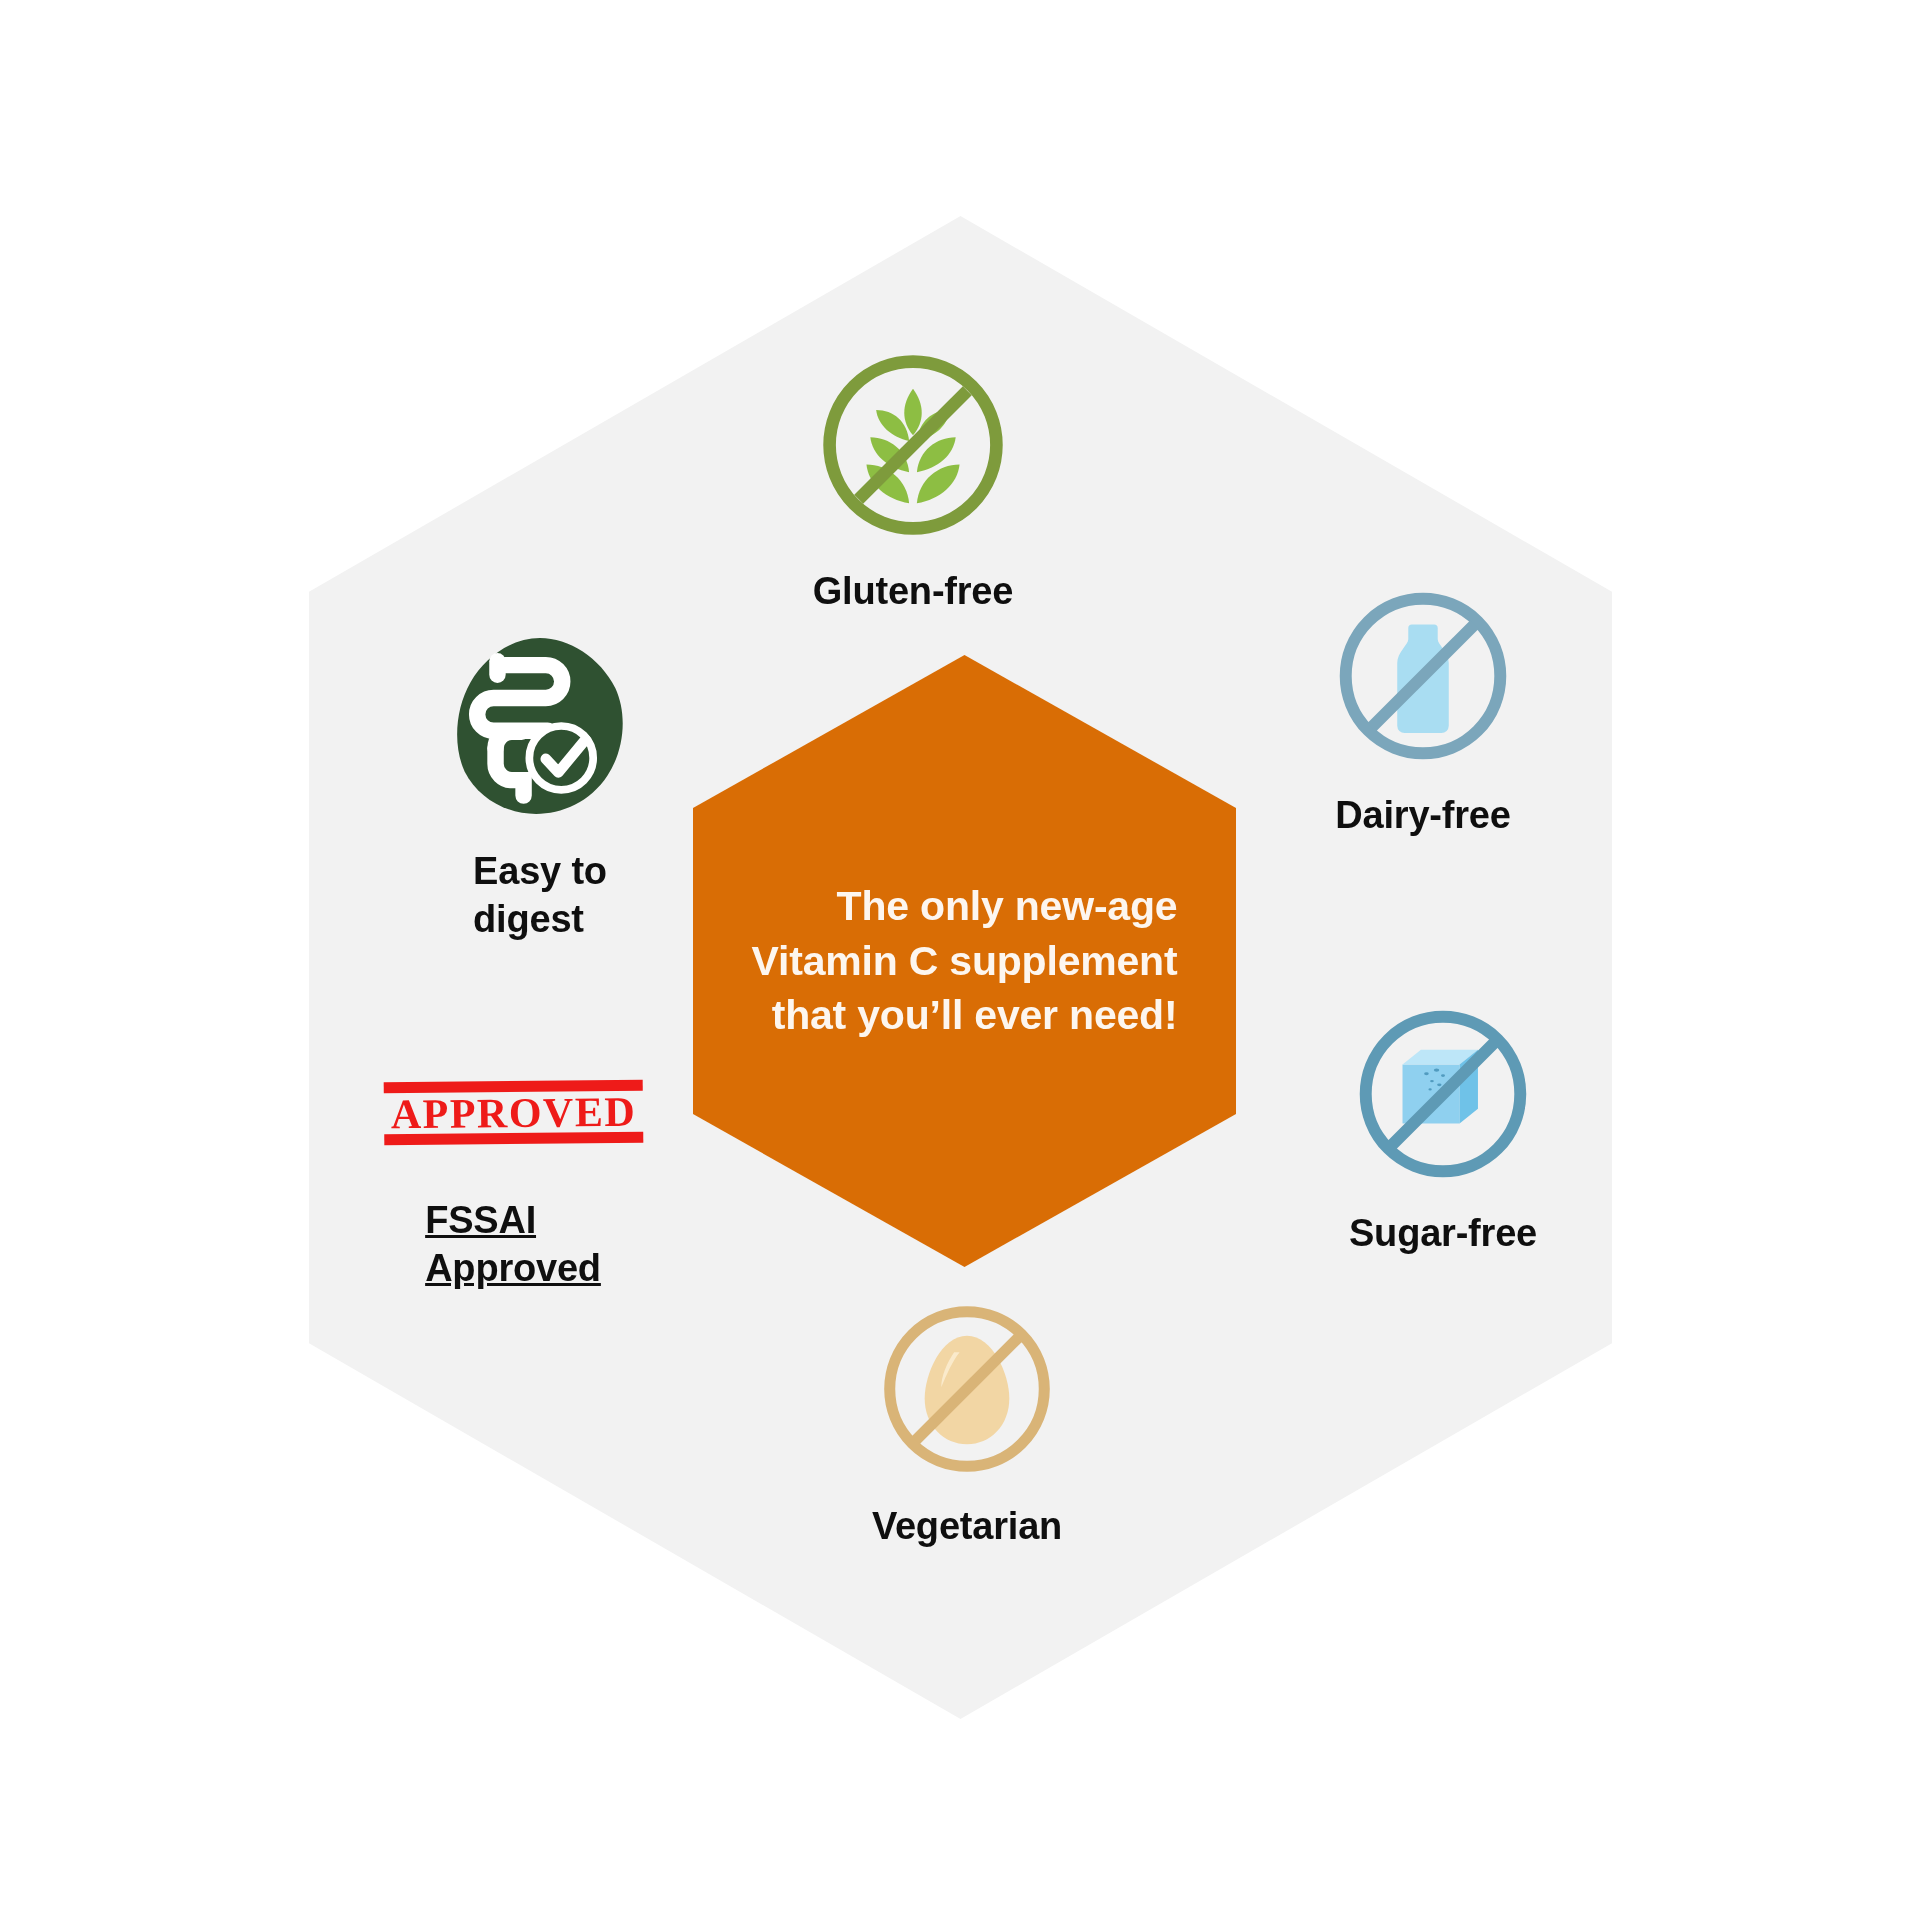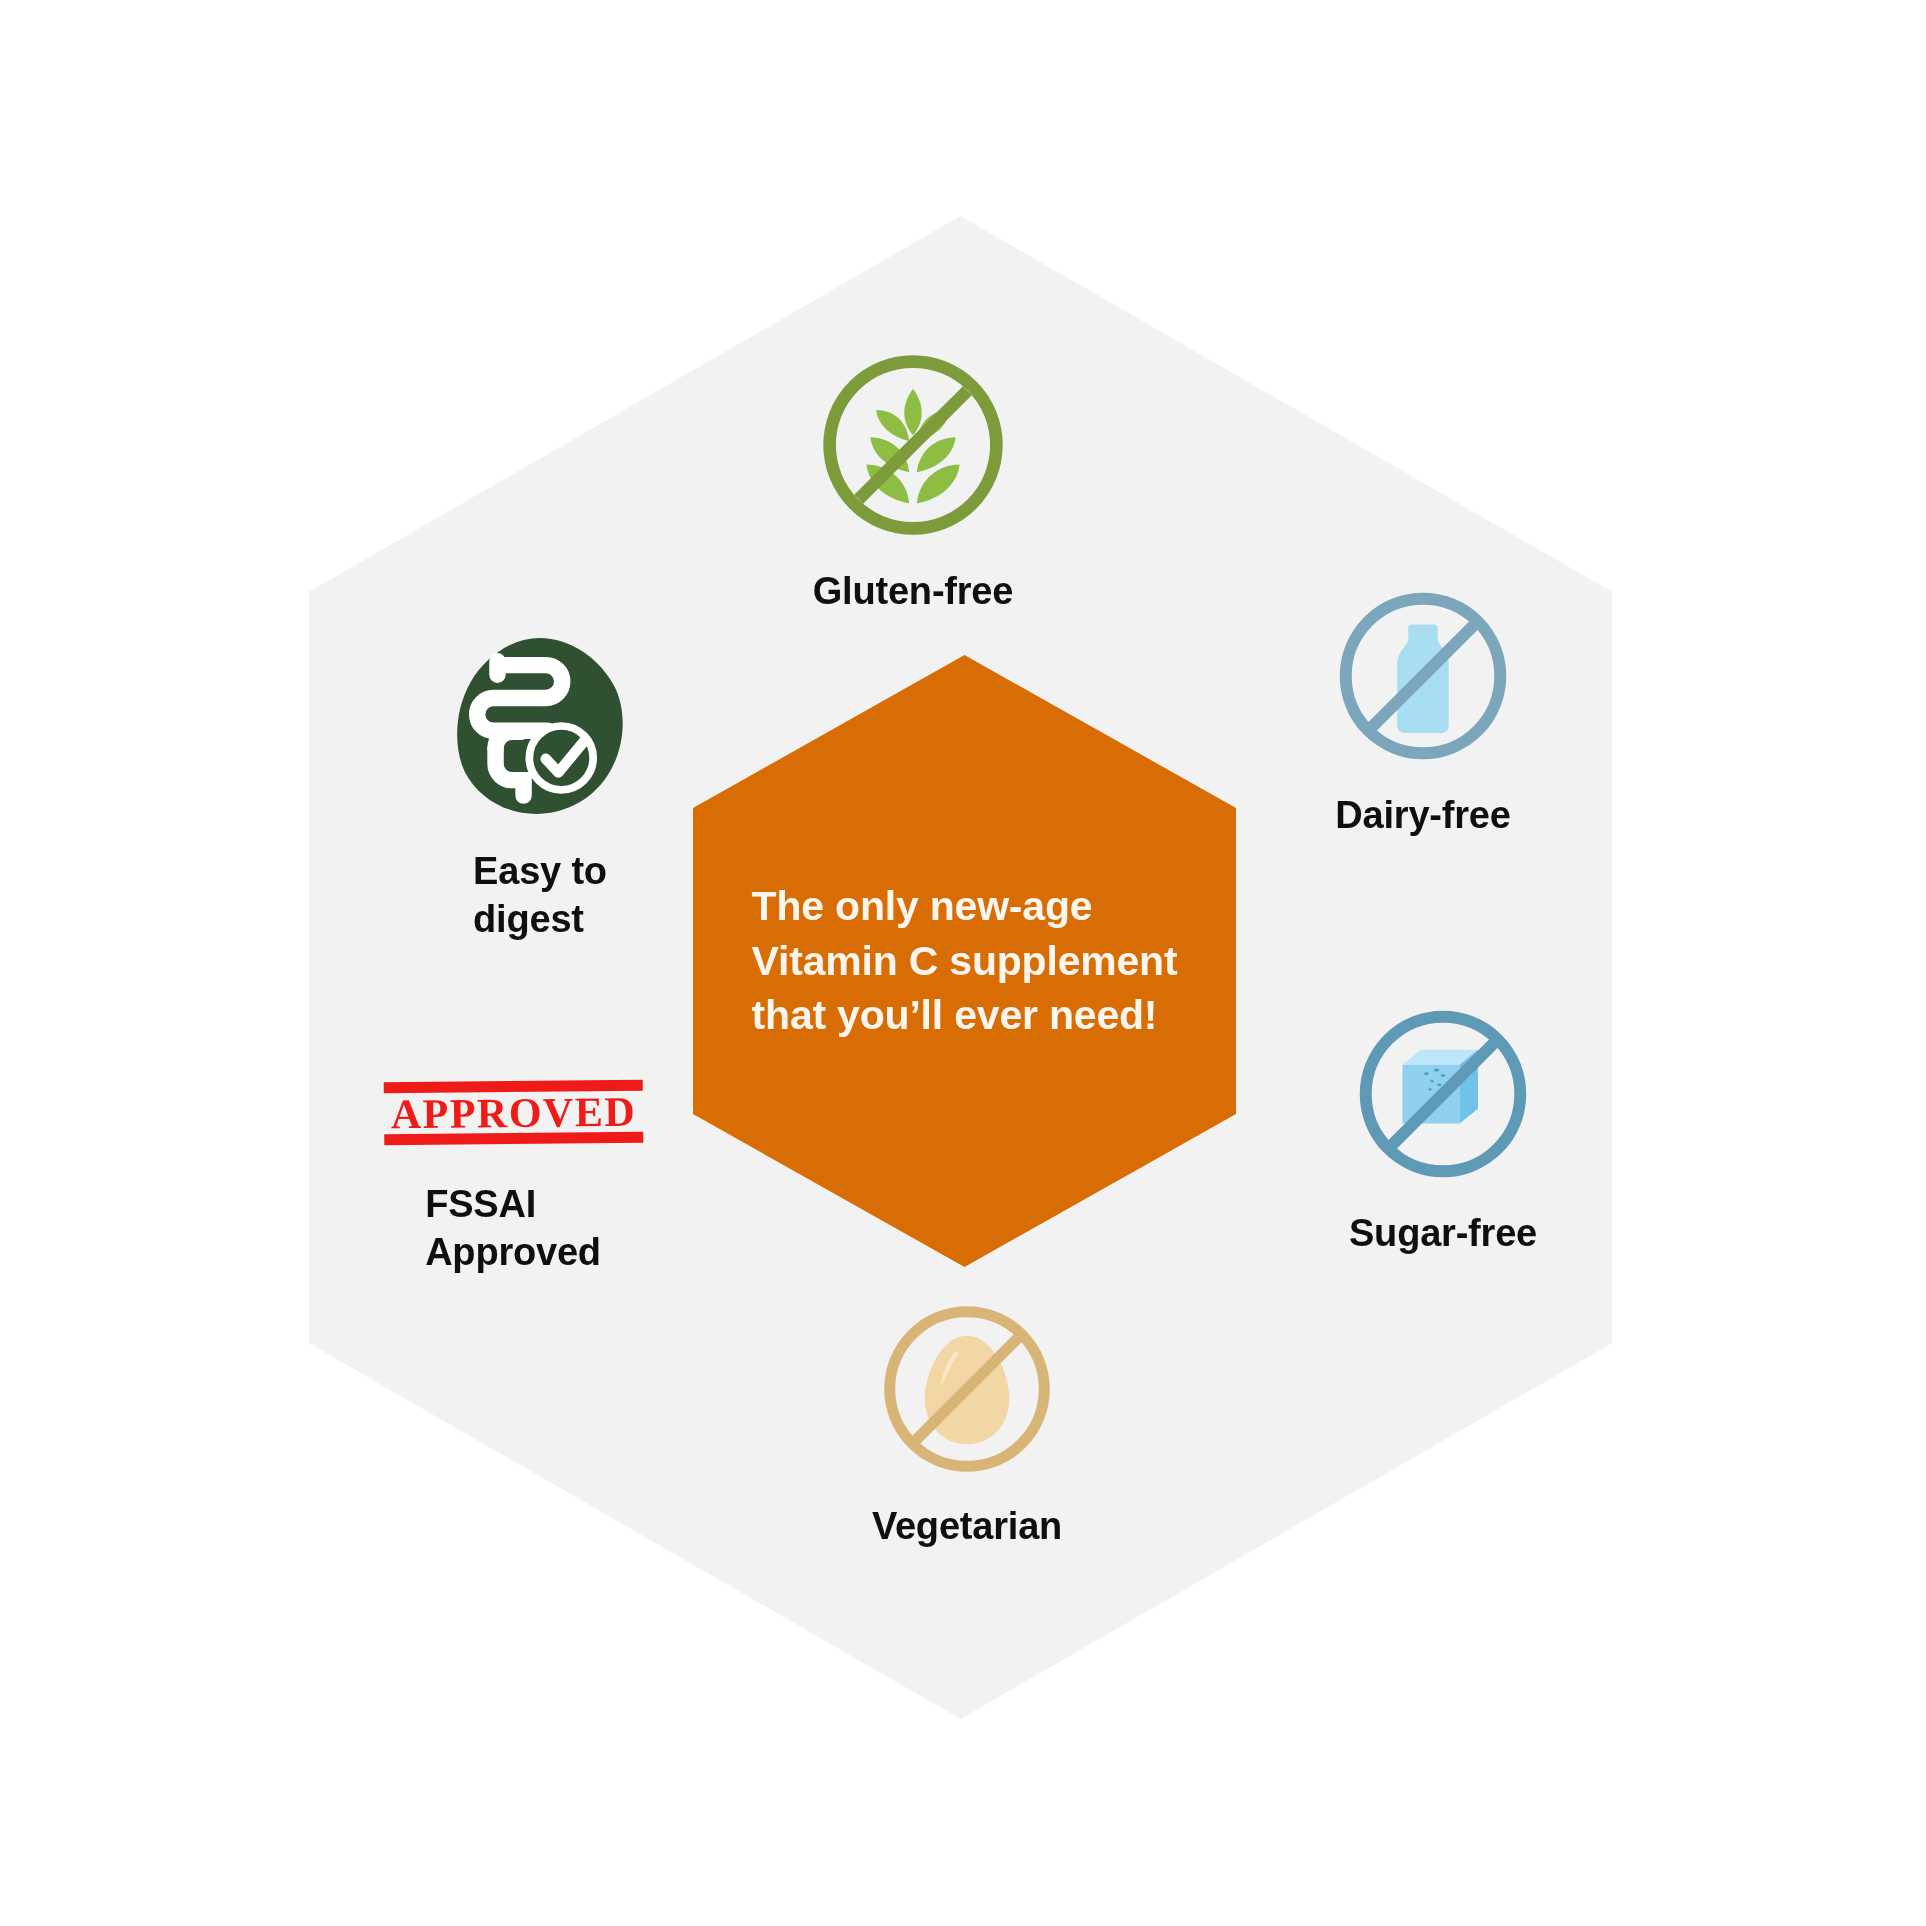--- a/index.html
+++ b/index.html
@@ -46,21 +46,21 @@
     clip-path: polygon(50% 0%, 100% 25%, 100% 75%, 50% 100%, 0% 75%, 0% 25%);
     display: flex;
     align-items: center;
     justify-content: center;
   }
   .center-hex-text {
     color: #fdf6ef;
     font-size: 41px;
     font-weight: bold;
     line-height: 1.34;
-    text-align: left;
+    text-align: right;
     letter-spacing: -0.2px;
     white-space: pre-line;
     padding: 0 26px;
   }
 
   
   .badge {
     position: absolute;
     display: flex;
     flex-direction: column;
@@ -87,21 +87,21 @@
   .badge-dairy    { left: 1220px; top: 584px;  width: 406px; }
   .badge-dairy .badge-label { margin-top: 24px; }
 
   .badge-sugar    { left: 1240px; top: 1002px; width: 406px; }
   .badge-sugar .badge-label { margin-top: 24px; }
 
   .badge-veg      { left: 754px;  top: 1297px; width: 426px; }
   .badge-veg .badge-label { margin-top: 22px; }
 
   .badge-fssai    { left: 310px;  top: 1079px; width: 406px; }
-  .badge-fssai .badge-label { margin-top: 35px; }
+  .badge-fssai .badge-label { margin-top: 51px; text-decoration: underline; }
 
   .badge-digest   { left: 337px;  top: 634px;  width: 406px; }
   .badge-digest .badge-label { margin-top: 30px; }
 
   
   .stamp {
     position: relative;
     width: 259px;
     height: 67px;
     transform: rotate(-0.6deg);

